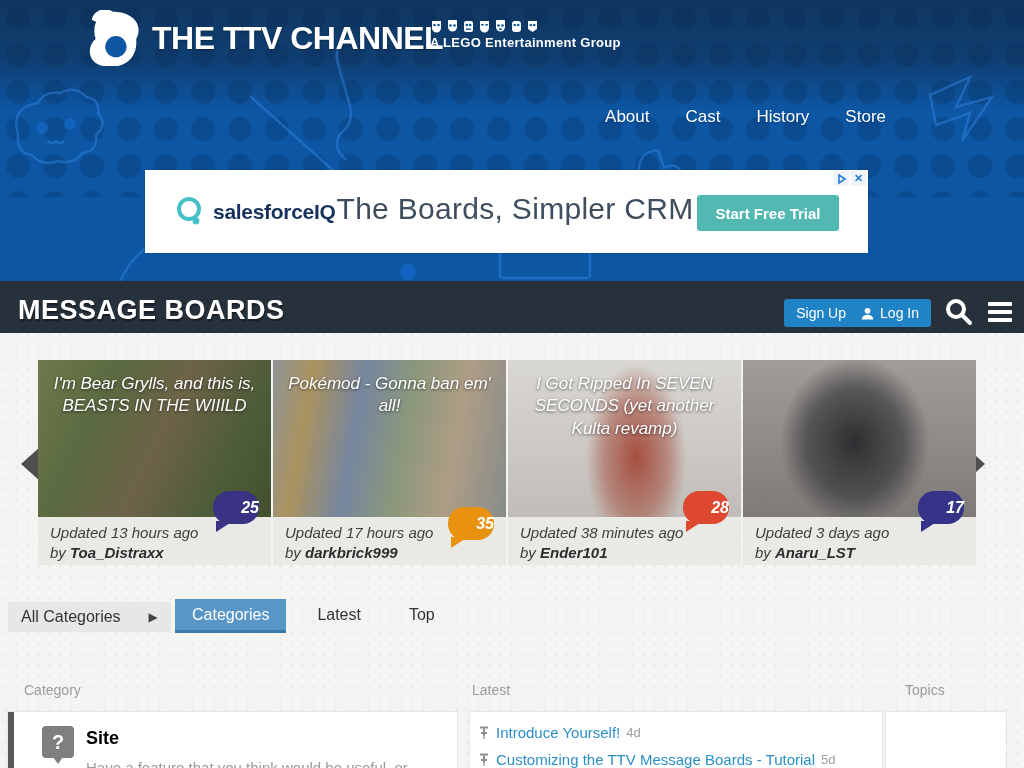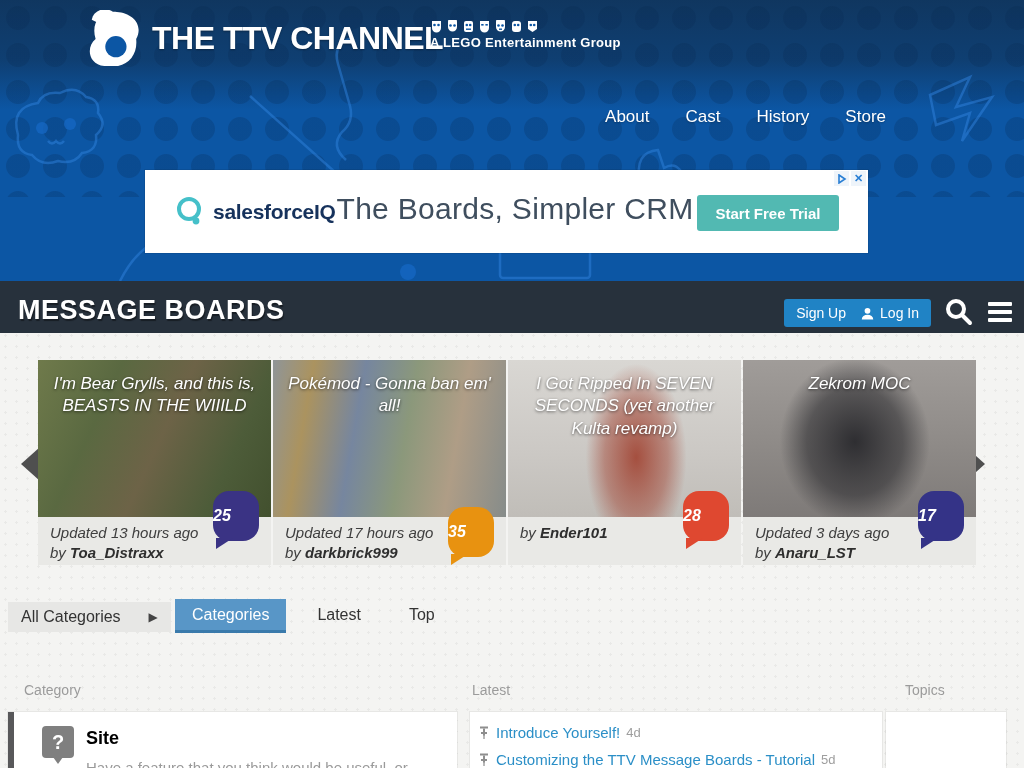--- a/index.html
+++ b/index.html
@@ -51,22 +51,22 @@
   .arrow{position:absolute;top:447px;width:0;height:0;border-top:17px solid transparent;border-bottom:17px solid transparent;cursor:pointer;}
   .arrow-left{left:21px;border-right:19px solid #4f4f4f;}
   .arrow-right{left:966px;border-left:19px solid #4f4f4f;}
   .card{position:relative;flex:1;height:205px;cursor:pointer;font-style:italic;}
   .card-img{position:absolute;left:0;top:0;width:100%;height:157px;}
   .card-title{position:absolute;left:0;top:0;width:100%;padding:13px 14px 0;box-sizing:border-box;text-align:center;
         color:#fff;font-size:17px;line-height:1.32;text-shadow:0 1px 3px rgba(0,0,0,.6);}
   .card-info{position:absolute;left:0;top:157px;width:100%;height:48px;background:#e9e9e6;box-sizing:border-box;
         padding:6px 12px;font-size:15px;color:#3e3e3e;line-height:1.35;}
   .card-info b{color:#2e2e2e;}
-  .badge{position:absolute;right:12px;top:131px;width:46px;height:50px;border-radius:16px;z-index:2;
-        display:flex;align-items:center;justify-content:flex-start;background-color:currentColor;}
+  .badge{position:absolute;right:12px;top:131px;width:46px;height:33px;border-radius:16px;z-index:2;
+        display:flex;align-items:center;justify-content:flex-end;background-color:currentColor;}
   .badge::after{content:"";position:absolute;left:3px;bottom:-8px;width:17px;height:11px;background:currentColor;
         clip-path:polygon(0 100%,0 0,100% 0);}
   .badge .num{color:#fff;font-size:16px;font-weight:bold;position:relative;z-index:1;}
 
   
   .cat-dropdown{position:absolute;left:8px;top:602px;height:30px;background:#e7e7e5;display:inline-flex;align-items:center;
         padding:0 13px;font-size:16px;color:#333;gap:28px;cursor:pointer;}
   .caret{font-size:12px;color:#444;}
   .tabs{position:absolute;left:175px;top:599px;display:flex;align-items:flex-start;}
   .tab{padding:7px 17px 6px;font-size:16px;color:#333;cursor:pointer;margin-right:14px;}
@@ -250,26 +250,26 @@
         <div><span>by</span> <b>darkbrick999</b></div>
       </div>
     </div>
     <div class="card">
       <div class="card-img" style="background: radial-gradient(70px 130px at 55% 62%, rgba(158, 58, 40, 0.85) 0%, rgba(158, 58, 40, 0.45) 45%, rgba(158, 58, 40, 0) 72%), linear-gradient(rgb(217, 215, 211) 0%, rgb(203, 200, 196) 60%, rgb(192, 189, 184) 100%);"></div>
       <div class="card-title">I Got Ripped In SEVEN SECONDS (yet another Kulta revamp)</div>
       <div class="badge" style="color: rgb(223, 72, 48);">
         <span class="num">28</span>
       </div>
       <div class="card-info">
+        <div>Updated 38 minutes ago</div>
         <div><span>by</span> <b>Ender101</b></div>
       </div>
     </div>
     <div class="card">
       <div class="card-img" style="background: radial-gradient(100px 112px at 48% 52%, rgba(38, 38, 42, 0.92) 0%, rgba(38, 38, 42, 0.55) 48%, rgba(38, 38, 42, 0) 75%), linear-gradient(rgb(160, 156, 153) 0%, rgb(142, 138, 135) 55%, rgb(126, 122, 120) 100%);"></div>
-      <div class="card-title">Zekrom MOC</div>
       <div class="badge" style="color: rgb(52, 51, 135);">
         <span class="num">17</span>
       </div>
       <div class="card-info">
         <div>Updated 3 days ago</div>
         <div><span>by</span> <b>Anaru_LST</b></div>
       </div>
     </div>
   </div>
 

